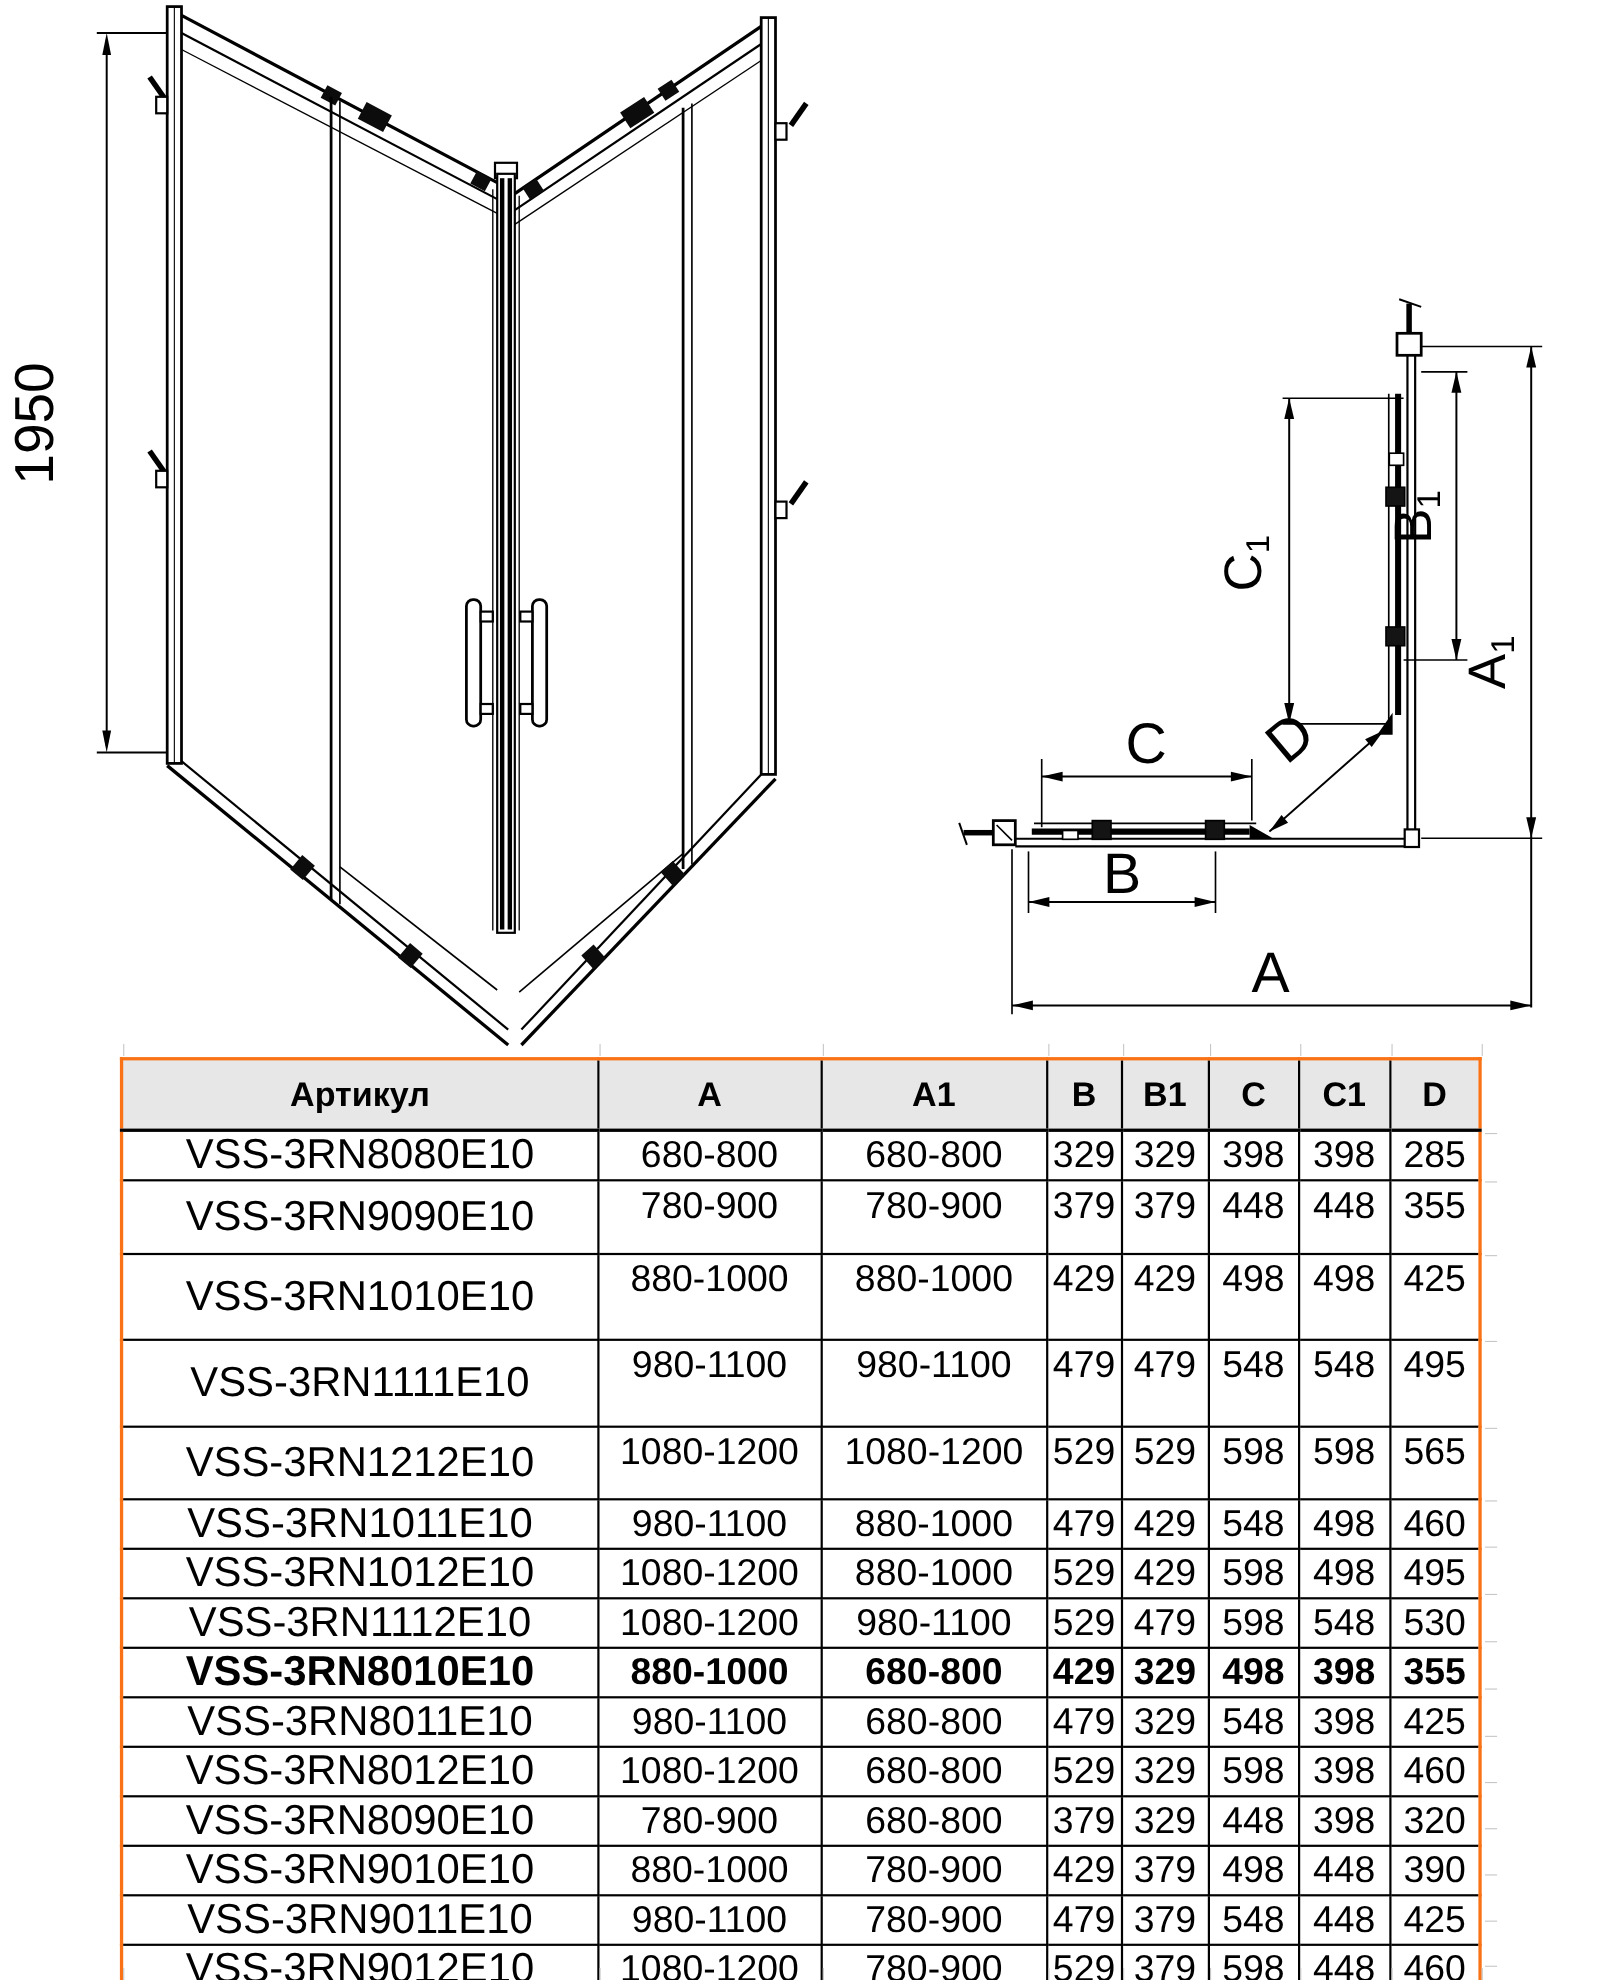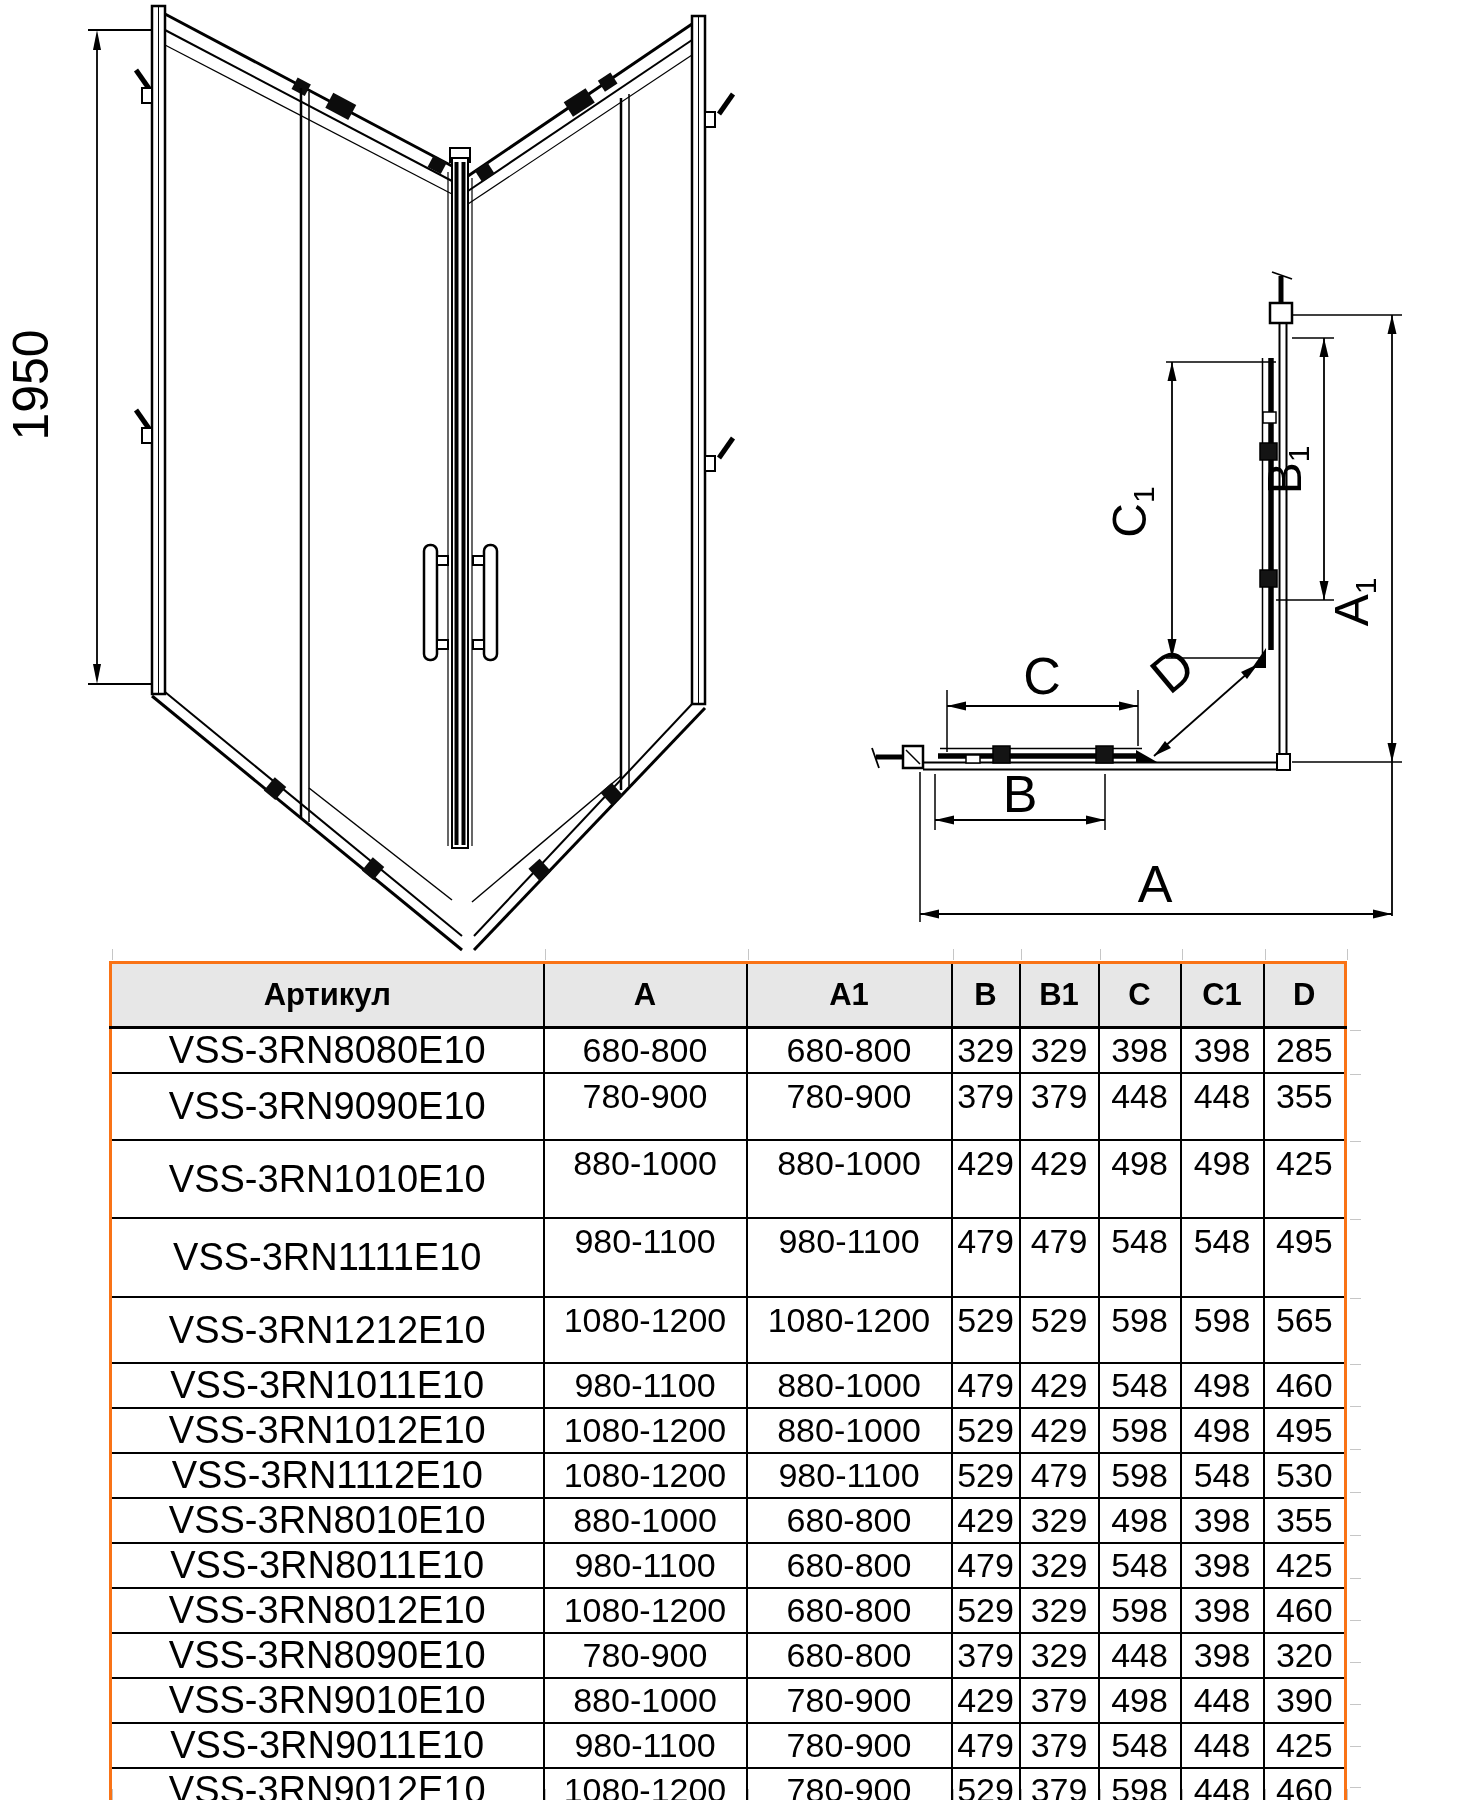--- a/index.html
+++ b/index.html
@@ -286,21 +286,21 @@
         <tr style="height: 43px;">
     <td class="article">VSS-3RN1112E10</td>
     <td class="value">1080-1200</td>
     <td class="value">980-1100</td>
     <td class="value">529</td>
     <td class="value">479</td>
     <td class="value">598</td>
     <td class="value">548</td>
     <td class="value">530</td>
   </tr>
-        <tr style="height: 43px;">
+        <tr style="height: 43px; font-weight: bold;">
     <td class="article">VSS-3RN8010E10</td>
     <td class="value">880-1000</td>
     <td class="value">680-800</td>
     <td class="value">429</td>
     <td class="value">329</td>
     <td class="value">498</td>
     <td class="value">398</td>
     <td class="value">355</td>
   </tr>
         <tr style="height: 43px;">

